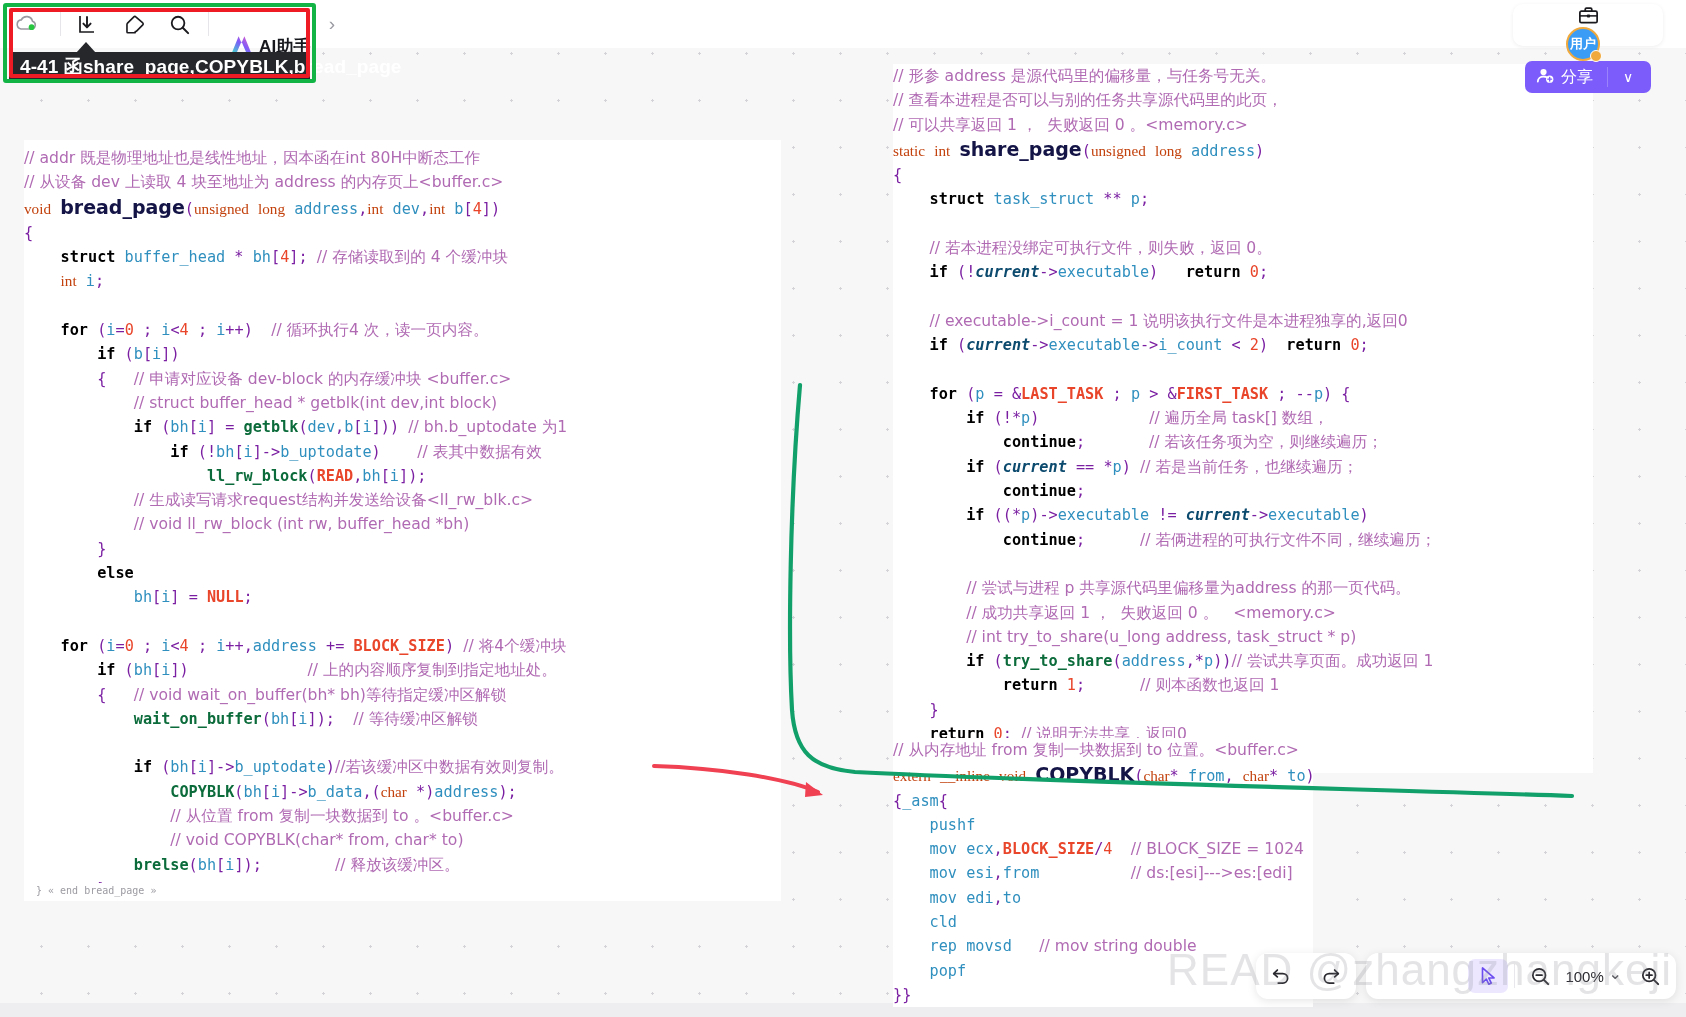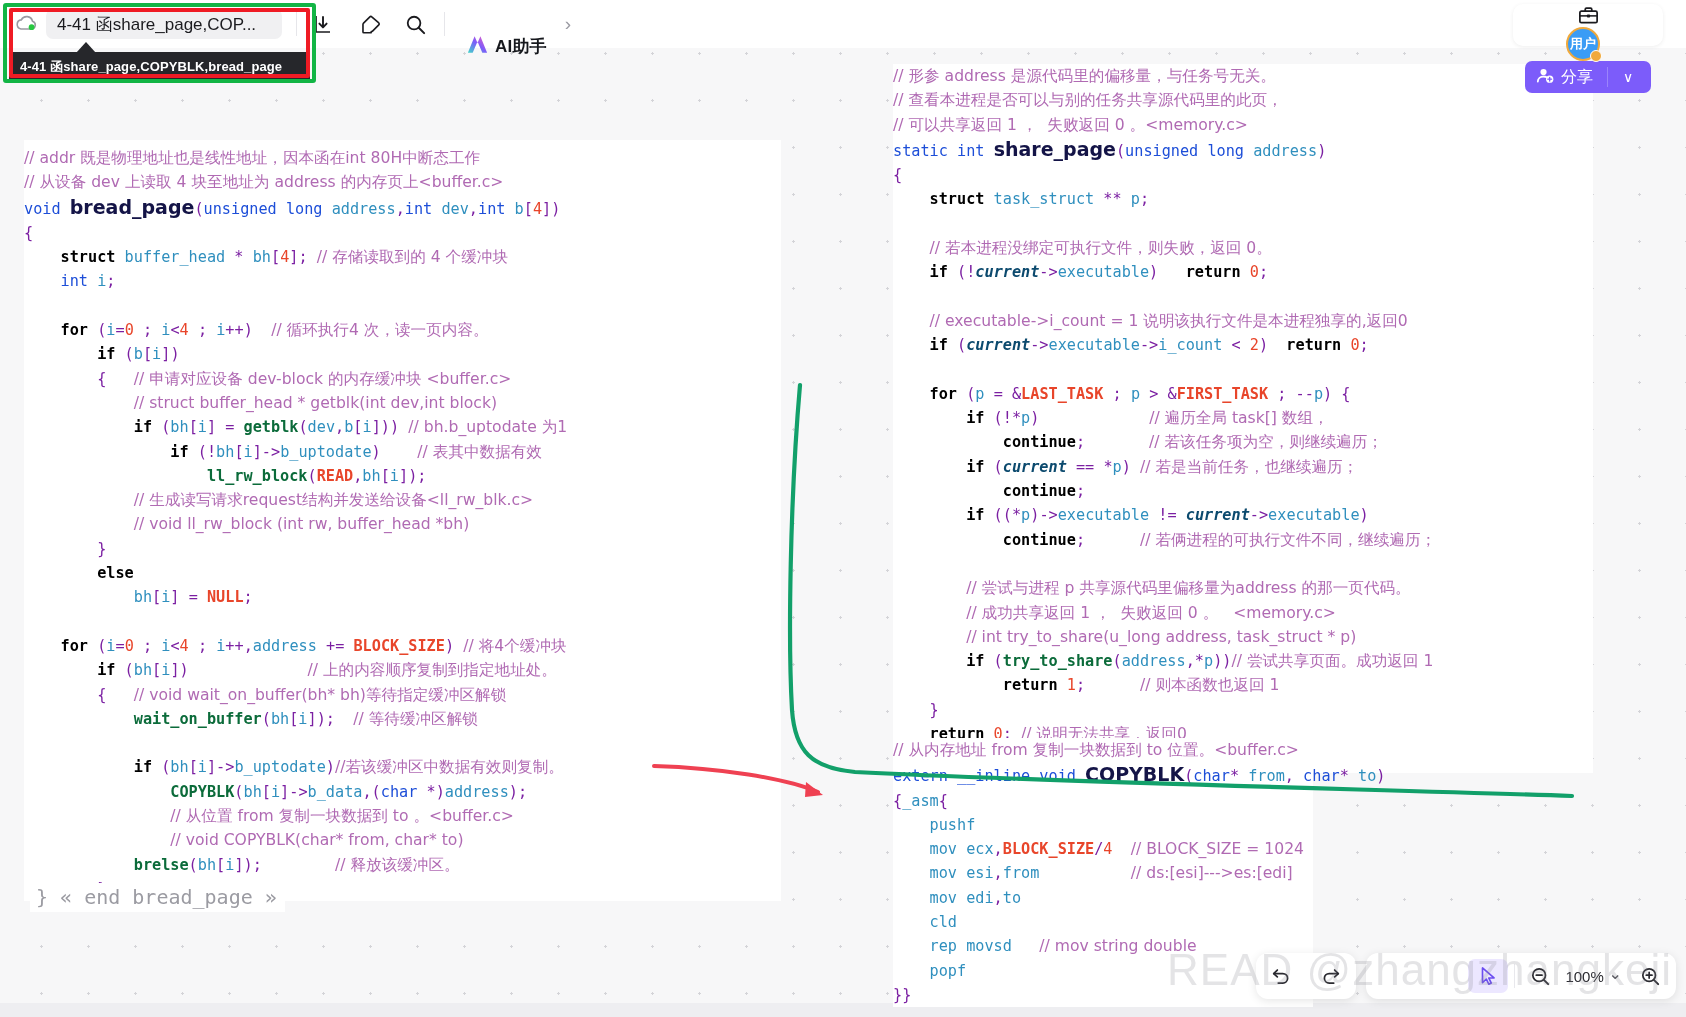--- a/index.html
+++ b/index.html
@@ -43,21 +43,21 @@
     position:absolute; left:3px; top:3px; width:313px; height:80px;
     border:4px solid #12b545; border-radius:3px; z-index:40; pointer-events:none;
   }
   #red-box {
     position:absolute; left:9px; top:8px; width:301px; height:70px;
     border:4px solid #ef1b24; border-radius:2px; z-index:41; pointer-events:none;
   }
   #tooltip {
     position:absolute; left:9px; top:52px; width:301px; height:30px;
     background:#26272b; color:#fff; display:flex; align-items:center;
-    padding-left:11px; font-size:13px; font-weight:bold; z-index:39;
+    padding-left:11px; font-size:19px; font-weight:bold; z-index:39;
     white-space:nowrap; letter-spacing:.1px;
   }
   #tooltip-arrow {
     position:absolute; left:76px; top:42px; width:0;height:0;
     border-left:10px solid transparent; border-right:10px solid transparent;
     border-bottom:11px solid #26272b; z-index:39;
   }
   
   #topright {
     position:absolute; right:23px; top:4px; height:42px; background:#fff;
@@ -81,32 +81,32 @@
   .code-card {
     position:absolute; background:#ffffff; z-index:10;
     font-family:"DejaVu Sans Mono","Liberation Mono",monospace;
     font-size:15.2px; line-height:24.3px; white-space:pre;
     color:#b048b5;
   }
   .code-card .ln { display:block; }      
   .kwp  { color:#000000; font-weight:bold; }      
   .fn   { color:#0b6b3a; font-weight:bold; }      
   .fnbig{ color:#141447; font-weight:bold; font-size:19px; font-family:"DejaVu Sans","Liberation Sans",sans-serif;}
-  .ty   { color:#1d4ed8; }                        
+  .ty   { color:#c2410c;font-family:Liberation Serif, serif; }                        
   .cmz  { color:#b06ab3; font-family:"DejaVu Sans","Liberation Sans",sans-serif; font-size:15.6px;}
   .num  { color:#e8452a; }                        
   .con  { color:#e8452a; font-weight:bold;margin-top:8px;}       
   .var  { color:#2f8fbe; }                        
   .pl   { color:#7b1fa2; }
   .it   { font-style:italic; color:#0c4a6e; font-weight:bold;}
   
   #card-left { left:24px; top:140px; width:757px; padding:6px 0 0 0; }
   #card-left-end {
     position:absolute; left:30px; top:883px; z-index:11; background:#fff;
-    font-family:"DejaVu Sans Mono","Liberation Mono",monospace; font-size:20px;
+    font-family:"DejaVu Sans Mono","Liberation Mono",monospace; font-size:10px;
     padding:2px 8px 3px 6px; color:#9b9ba2;
   }
   
   #card-right { left:893px; top:64px; width:700px; }
   
   #card-bottom { left:893px; top:738px; width:420px; }
   
   #arrows { position:absolute; left:0; top:0; width:1686px; height:1017px; z-index:20; pointer-events:none;}
   
   .float-bar {
@@ -150,23 +150,20 @@
 <div id="card-bottom" class="code-card"><span class="ln"><span class="cmz">// 从内存地址 from 复制一块数据到 to 位置。&lt;buffer.c&gt;</span></span><span class="ln"><span class="ty">extern</span> <span class="ty">__inline</span> <span class="ty">void</span> <span class="fnbig">COPYBLK</span><span class="pl">(</span><span class="ty">char</span><span class="pl">*</span> <span class="var">from</span><span class="pl">,</span> <span class="ty">char</span><span class="pl">*</span> <span class="var">to</span><span class="pl">)</span></span><span class="ln"><span class="pl">{</span><span class="var">_asm</span><span class="pl">{</span></span><span class="ln">    <span class="var">pushf</span></span><span class="ln">    <span class="var">mov</span> <span class="var">ecx</span><span class="pl">,</span><span class="con">BLOCK_SIZE</span><span class="pl">/</span><span class="num">4</span>  <span class="cmz">// BLOCK_SIZE = 1024</span></span><span class="ln">    <span class="var">mov</span> <span class="var">esi</span><span class="pl">,</span><span class="var">from</span>          <span class="cmz">// ds:[esi]---&gt;es:[edi]</span></span><span class="ln">    <span class="var">mov</span> <span class="var">edi</span><span class="pl">,</span><span class="var">to</span></span><span class="ln">    <span class="var">cld</span></span><span class="ln">    <span class="var">rep</span> <span class="var">movsd</span>   <span class="cmz">// mov string double</span></span><span class="ln">    <span class="var">popf</span></span><span class="ln"><span class="pl">}</span><span class="pl">}</span></span></div>
 
 <div id="topbar">
   <div id="topbar-left">
     <span class="cloud-ico">
       <svg width="26" height="22" viewBox="0 0 26 22">
         <path d="M7 16 a4.6 4.6 0 0 1 0.3 -9.1 a6 6 0 0 1 11.2 1.3 a4 4 0 0 1 -0.9 7.8 H7z" fill="none" stroke="#9a9aa2" stroke-width="1.6"></path>
         <circle cx="17.6" cy="14.2" r="2.9" fill="#27c840"></circle>
       </svg>
     </span>
-    <div class="title-pill">
-      <span>4-41 函share_page,COP...</span>
-    </div>
     <div class="tb-sep" style="margin-left:14px;"></div>
     <div class="tb-icon">
       <svg width="22" height="22" viewBox="0 0 22 22">
         <path d="M4 3 v16 h14" fill="none" stroke="#1b1b1f" stroke-width="1.7"></path>
         <path d="M11 4 v10 M7.4 10.6 L11 14.4 L14.6 10.6" fill="none" stroke="#1b1b1f" stroke-width="1.9" stroke-linecap="round" stroke-linejoin="round"></path>
       </svg>
     </div>
     <div class="tb-icon" style="margin-left:14px;">
       <svg width="23" height="23" viewBox="0 0 24 24">
         <path d="M12.3 3.4 H20 a.9 .9 0 0 1 .9 .9 v7.7 a2 2 0 0 1 -.6 1.4 l-6.6 6.6 a1.4 1.4 0 0 1 -2 0 L4.4 13.6 a1.4 1.4 0 0 1 0 -2 l6.5 -6.5 a2 2 0 0 1 1.4 -.6z" transform="rotate(180 12 12)" fill="none" stroke="#1b1b1f" stroke-width="1.7" stroke-linejoin="round"></path>

